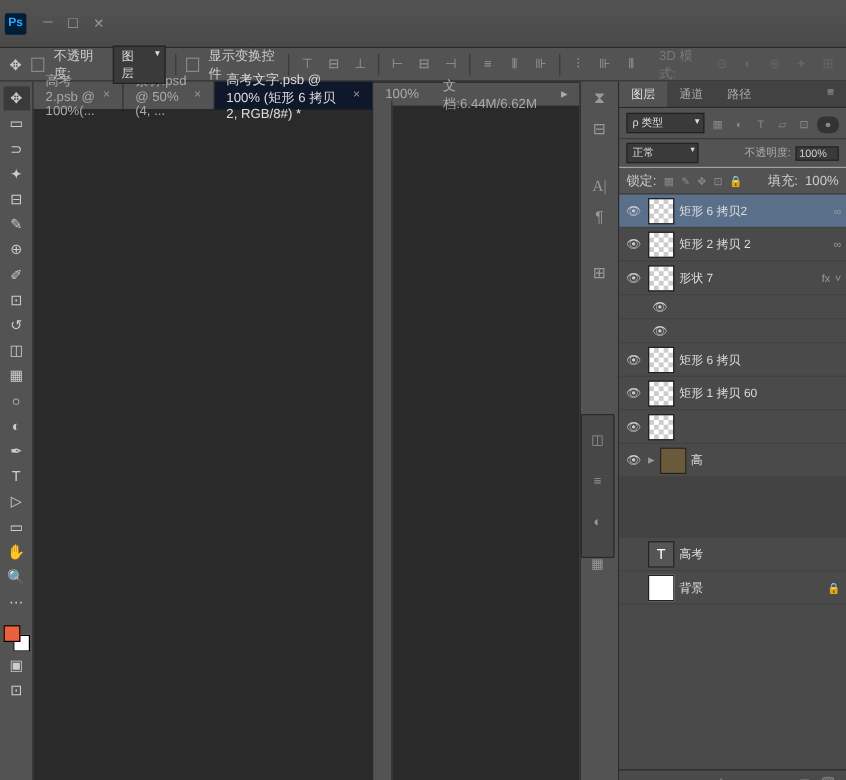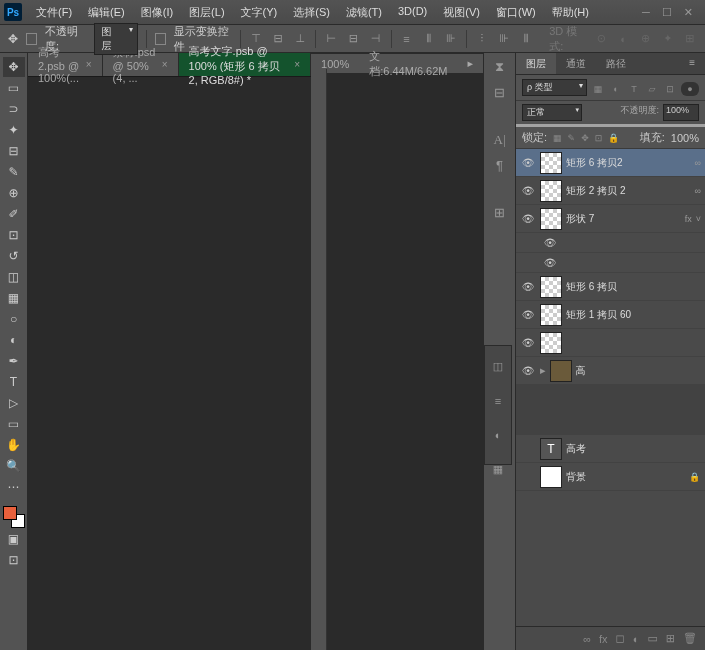--- a/index.html
+++ b/index.html
@@ -1,17 +1,17 @@
 <!DOCTYPE html>
 <html><head>
 <meta charset="utf-8">
 <style>
 *{margin:0;padding:0;box-sizing:border-box;font-family:"Microsoft YaHei",sans-serif;font-size:11px;user-select:none}
 body{width:705px;height:650px;background:#535353;overflow:hidden;color:#ccc}
-.titlebar{height:25px;background:linear-gradient(#535353,#4a4a4a);display:flex;align-items:center;padding:0 4px;border-bottom:1px solid #2a2a2a}
+.titlebar{height:40px;background:linear-gradient(#535353,#4a4a4a);display:flex;align-items:center;padding:0 4px;border-bottom:1px solid #2a2a2a}
 .ps-icon{width:18px;height:18px;background:#001e36;color:#31a8ff;font-weight:bold;font-size:10px;display:flex;align-items:center;justify-content:center;border-radius:2px;margin-right:6px}
 .menu{display:flex;flex:1}
 .menu span{padding:0 8px;font-size:11px;color:#ddd;cursor:default}
 .win-ctrl{display:flex;gap:12px;color:#999;font-size:14px;padding:0 8px}
 .optbar{height:28px;background:#535353;border-bottom:1px solid #2a2a2a;display:flex;align-items:center;padding:0 8px;gap:8px}
 .optbar .arrow{color:#ccc;font-size:12px}
 .optbar .chk{width:12px;height:12px;border:1px solid #888}
 .optbar .sel{background:#3a3a3a;border:1px solid #222;padding:1px 18px 1px 6px;font-size:10px;position:relative;color:#ddd}
 .optbar .sel:after{content:"▾";position:absolute;right:4px;top:1px;font-size:8px}
 .optbar .ico{width:16px;height:16px;display:flex;align-items:center;justify-content:center;color:#999;font-size:11px}
@@ -19,40 +19,40 @@
 .body{display:flex;height:597px}
 .toolbar{width:28px;background:#535353;border-right:1px solid #2a2a2a;padding:4px 0;display:flex;flex-direction:column;align-items:center;gap:1px}
 .tool{width:22px;height:20px;display:flex;align-items:center;justify-content:center;color:#ccc;font-size:12px;cursor:default;position:relative}
 .tool.active{background:#3a3a3a}
 .swatch{margin-top:8px;position:relative;width:22px;height:22px}
 .swatch .fg{position:absolute;width:14px;height:14px;background:#e8603c;border:1px solid #000;top:0;left:0;z-index:2}
 .swatch .bg{position:absolute;width:14px;height:14px;background:#fff;border:1px solid #000;bottom:0;right:0}
 .doc{flex:1;display:flex;flex-direction:row;background:#2a2a2a}
 .tabs{height:24px;background:#424242;display:flex;border-bottom:1px solid #1a1a1a}
 .tab{padding:4px 10px;font-size:10px;color:#aaa;background:#535353;border-right:1px solid #2a2a2a;display:flex;align-items:center;gap:6px}
-.tab.active{background:#14532d;color:#ddd}
+.tab.active{background:#0f172a;color:#ddd}
 .tab .x{color:#999;font-size:10px}
 .rulers{position:relative;flex:1;display:flex}
 .ruler-top{position:absolute;top:0;left:16px;right:0;height:16px;background:#535353;border-bottom:1px solid #333;font-size:8px;color:#888;display:flex;align-items:flex-end;padding-bottom:1px;overflow:hidden}
 .ruler-top span{width:42px;text-align:left;padding-left:2px;border-left:1px solid #666}
 .ruler-left{position:absolute;top:16px;left:0;width:16px;bottom:0;background:#535353;border-right:1px solid #333}
 .canvas-wrap{position:absolute;top:16px;left:16px;right:0;bottom:16px;background:#2b2b2b;display:flex;align-items:flex-start;justify-content:center;padding-top:10px;overflow:hidden}
 .canvas{width:410px;height:520px;background:#fff;position:relative}
 .status{height:20px;background:#535353;border-top:1px solid #2a2a2a;display:flex;align-items:center;padding:0 10px;font-size:10px;color:#aaa;gap:20px}
 .rpanel{width:32px;background:#535353;border-left:1px solid #2a2a2a;padding-top:6px;display:flex;flex-direction:column;align-items:center;gap:10px}
 .rpanel .pi{color:#999;font-size:13px}
 .panels{width:190px;background:#535353;border-left:1px solid #2a2a2a;display:flex;flex-direction:column}
 .panel-tabs{height:22px;background:#424242;display:flex;border-bottom:1px solid #2a2a2a}
 .ptab{padding:4px 10px;font-size:10px;color:#aaa}
 .ptab.active{background:#535353;color:#ddd}
 .layer-opts{padding:4px 6px;display:flex;gap:4px;align-items:flex-end;border-bottom:1px solid #3a3a3a;flex-wrap:wrap}
 .layer-opts .sel{background:#3a3a3a;border:1px solid #222;padding:1px 14px 1px 4px;font-size:9px;position:relative;color:#ddd;flex:1}
 .layer-opts .sel:after{content:"▾";position:absolute;right:3px;top:1px;font-size:8px}
 .layer-opts .mini{width:14px;height:14px;display:flex;align-items:center;justify-content:center;color:#888;font-size:9px}
-.blend-row{padding:3px 6px;display:flex;gap:4px;font-size:9px;border-bottom:3px solid #a3a3a3}
+.blend-row{padding:3px 6px;display:flex;align-items:center;gap:4px;font-size:9px;border-bottom:1px solid #a3a3a3}
 .blend-row .sel{background:#3a3a3a;border:1px solid #222;padding:1px 12px 1px 4px;font-size:9px;position:relative;color:#ddd}
 .blend-row .sel:after{content:"▾";position:absolute;right:2px;top:1px;font-size:7px}
 .blend-row .lbl{color:#aaa;font-size:9px}
 .blend-row .pct{background:#3a3a3a;border:1px solid #222;padding:0 2px;font-size:9px;width:36px}
 .lock-row{padding:3px 6px;display:flex;align-items:center;gap:6px;font-size:9px;border-bottom:1px solid #3a3a3a}
 .lock-row .li{color:#888;font-size:9px}
 .layers{flex:1;overflow:auto;background:#4a4a4a}
 .layer{display:flex;align-items:center;height:28px;border-bottom:1px solid #424242;padding:0 4px;gap:4px}
 .layer.sel{background:#5a6f8a}
 .layer.sub{padding-left:26px;height:20px}
@@ -66,33 +66,20 @@
 .layer-gap{height:50px;background:#424242}
 .layer-foot{height:24px;background:#4a4a4a;border-top:1px solid #2a2a2a;display:flex;align-items:center;justify-content:flex-end;gap:8px;padding:0 8px}
 .layer-foot .fi{color:#888;font-size:11px}
 .rpanel2{width:28px;background:#474747;border-left:1px solid #2a2a2a;padding-top:8px;display:flex;flex-direction:column;align-items:center;gap:10px}
 </style>
 </head>
 <body>
 
 <div class="titlebar">
   <div class="ps-icon">Ps</div>
-  <div class="menu">
-    <span>文件(F)</span>
-    <span>编辑(E)</span>
-    <span>图像(I)</span>
-    <span>图层(L)</span>
-    <span>文字(Y)</span>
-    <span>选择(S)</span>
-    <span>滤镜(T)</span>
-    <span>3D(D)</span>
-    <span>视图(V)</span>
-    <span>窗口(W)</span>
-    <span>帮助(H)</span>
-  </div>
   <div class="win-ctrl">
     <span>─</span>
     <span>☐</span>
     <span>✕</span>
   </div>
 </div>
 
 <div class="optbar">
   <span class="arrow">✥</span>
   <span class="chk"></span>

